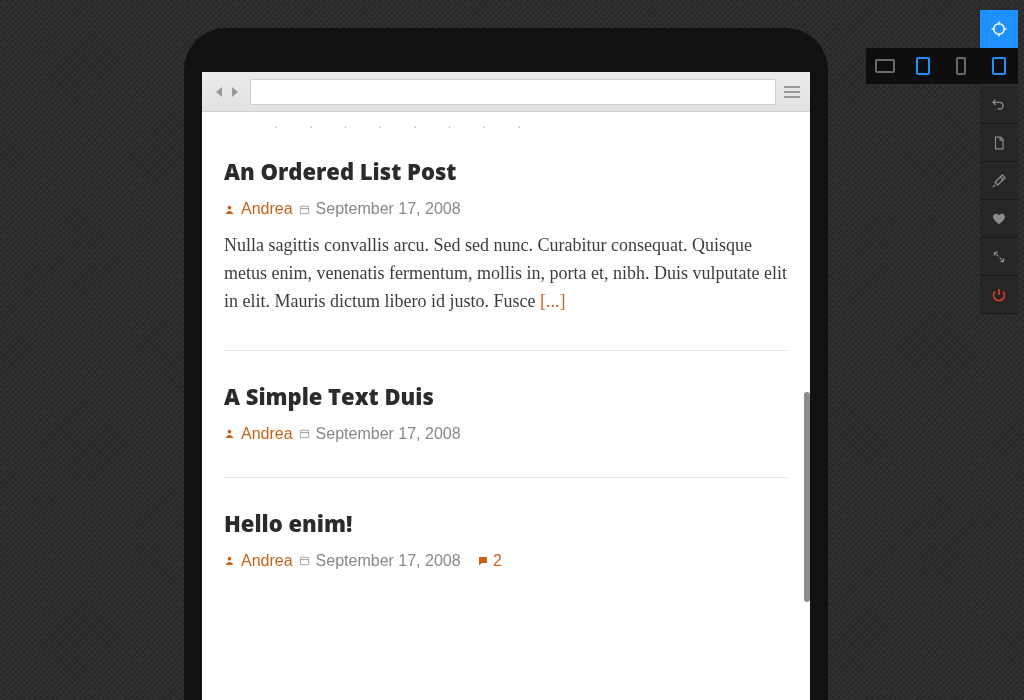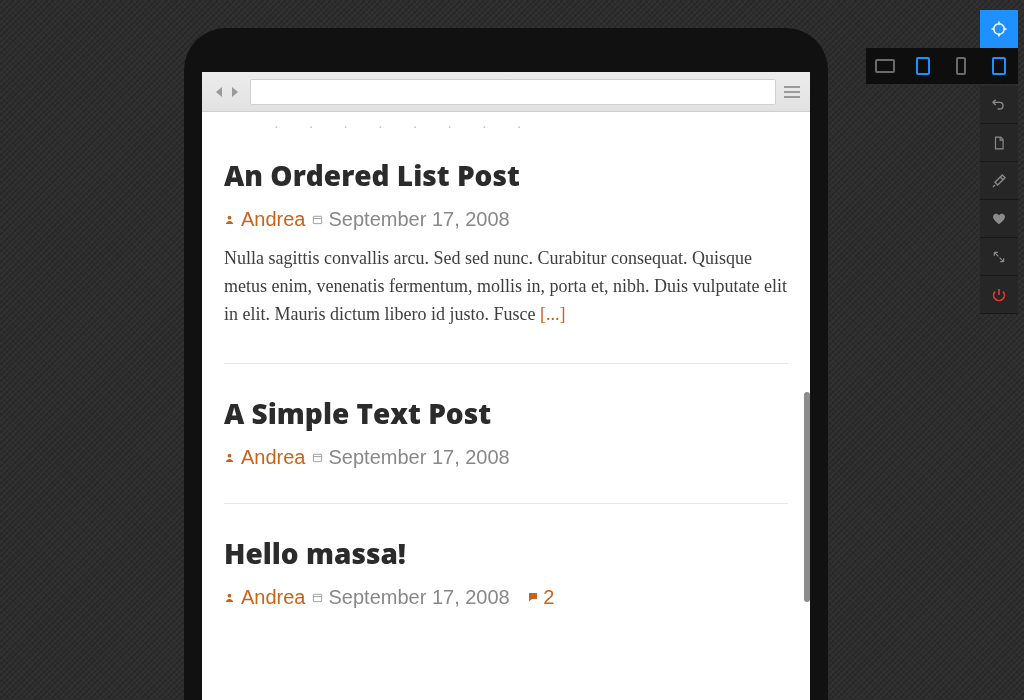--- a/index.html
+++ b/index.html
@@ -83,27 +83,27 @@
     gap: 30px;
     padding: 0 50px 12px 50px;
     color: #666;
     font-size: 14px;
     opacity: 0.4;
   }
   .post { padding-top: 30px; }
   .post-title {
     font-family: "Segoe UI", "Open Sans", Arial, sans-serif;
     font-weight: 800;
-    font-size: 28px;
+    font-size: 22px;
     color: #2b2b2b;
     margin-bottom: 14px;
   }
   .post-meta {
     font-family: "Segoe UI", Arial, sans-serif;
-    font-size: 20px;
+    font-size: 16px;
     color: #888;
     display: flex;
     align-items: center;
     gap: 6px;
     margin-bottom: 14px;
   }
   .post-meta .author { color: #c7641a; }
   .post-meta .mi { color: #aaa; font-size: 12px; }
   .post-excerpt {
     font-size: 18px;
@@ -231,42 +231,42 @@
           </span>
           <span>September 17, 2008</span>
         </div>
         <p class="post-excerpt">
           <span>Nulla sagittis convallis arcu. Sed sed nunc. Curabitur consequat. Quisque metus enim, venenatis fermentum, mollis in, porta et, nibh. Duis vulputate elit in elit. Mauris dictum libero id justo. Fusce </span><a class="readmore">[...]</a>
         </p>
         <hr class="divider">
       </article>
 
       <article class="post">
-        <h2 class="post-title">A Simple Text Post</h2>
+        <h2 class="post-title">A Simple Text Duis</h2>
         <div class="post-meta">
           <span class="mi">
             <svg width="11" height="11" viewBox="0 0 24 24" fill="#c7641a">
                 <circle cx="12" cy="8" r="4"></circle>
                 <path d="M4 22c0-4 4-7 8-7s8 3 8 7"></path>
               </svg>
           </span>
           <a class="author">Andrea</a>
           <span class="mi">
             <svg width="11" height="11" viewBox="0 0 24 24" fill="none" stroke="#999" stroke-width="2">
                 <rect x="3" y="5" width="18" height="16" rx="1"></rect>
                 <line x1="3" y1="10" x2="21" y2="10"></line>
               </svg>
           </span>
           <span>September 17, 2008</span>
         </div>
         <hr class="divider">
       </article>
 
       <article class="post">
-        <h2 class="post-title">Hello massa!</h2>
+        <h2 class="post-title">Hello enim!</h2>
         <div class="post-meta">
           <span class="mi">
             <svg width="11" height="11" viewBox="0 0 24 24" fill="#c7641a">
                 <circle cx="12" cy="8" r="4"></circle>
                 <path d="M4 22c0-4 4-7 8-7s8 3 8 7"></path>
               </svg>
           </span>
           <a class="author">Andrea</a>
           <span class="mi">
             <svg width="11" height="11" viewBox="0 0 24 24" fill="none" stroke="#999" stroke-width="2">

